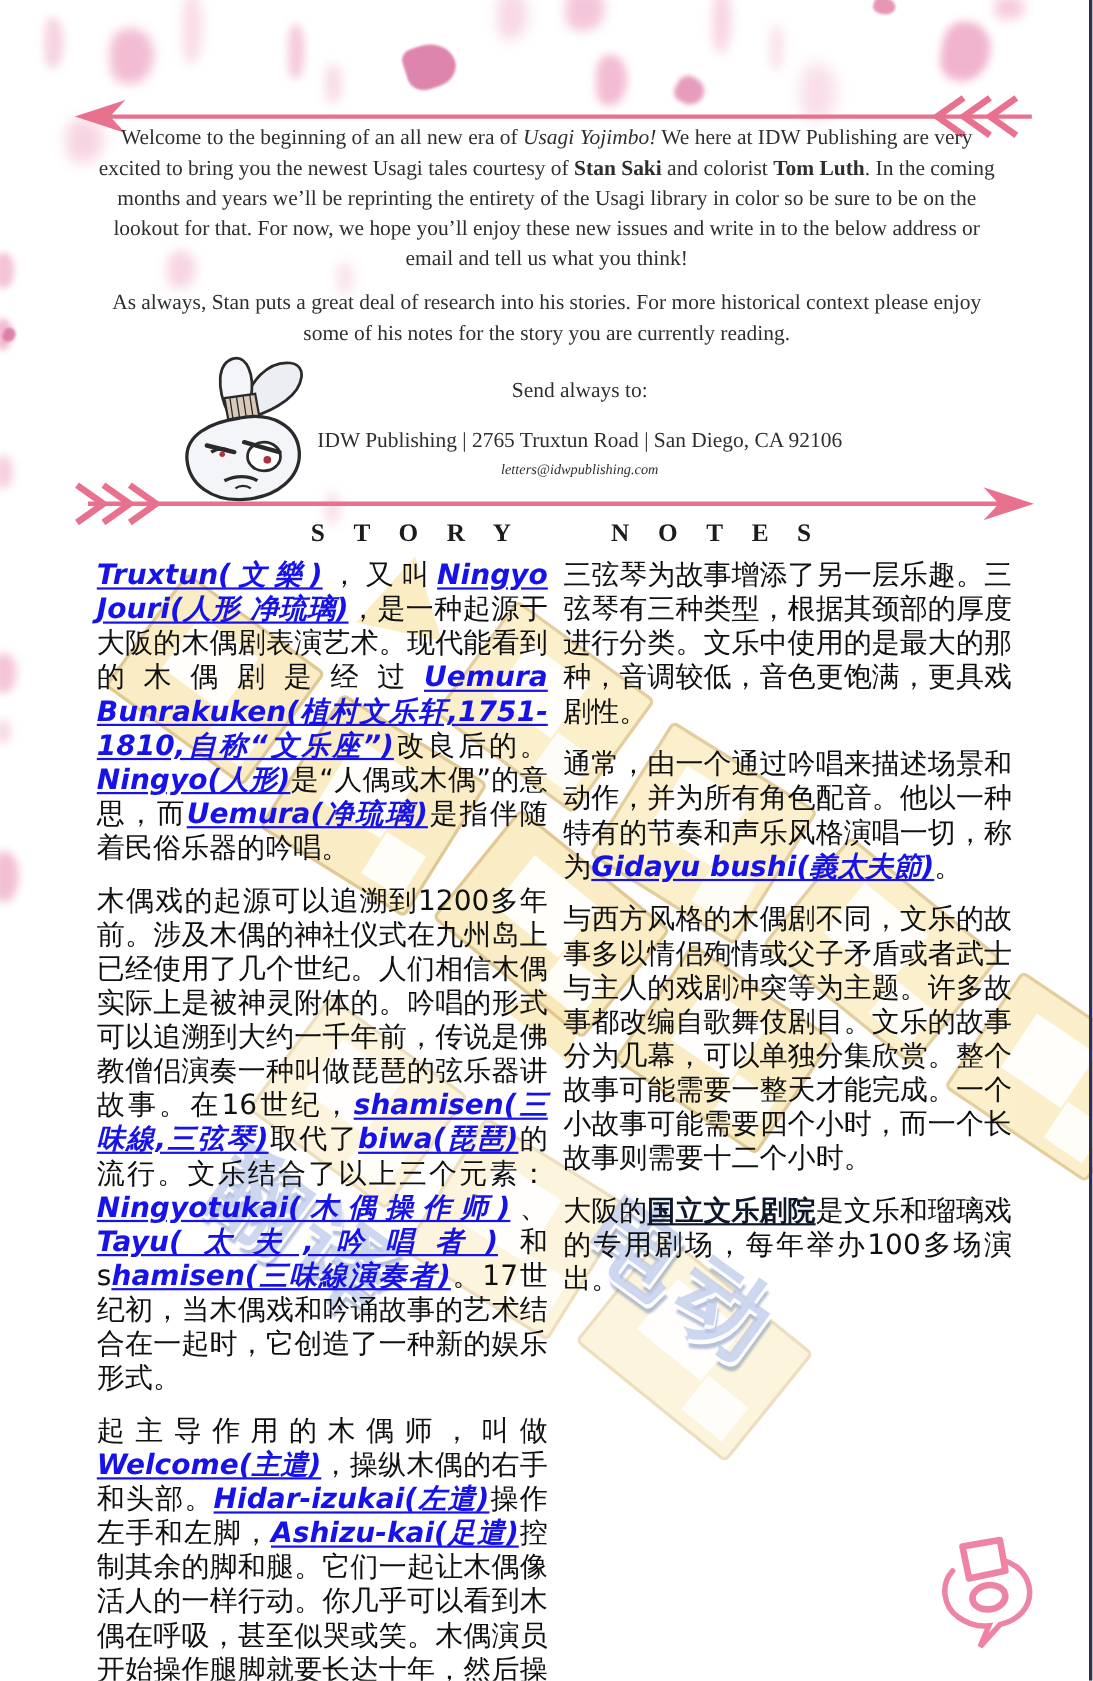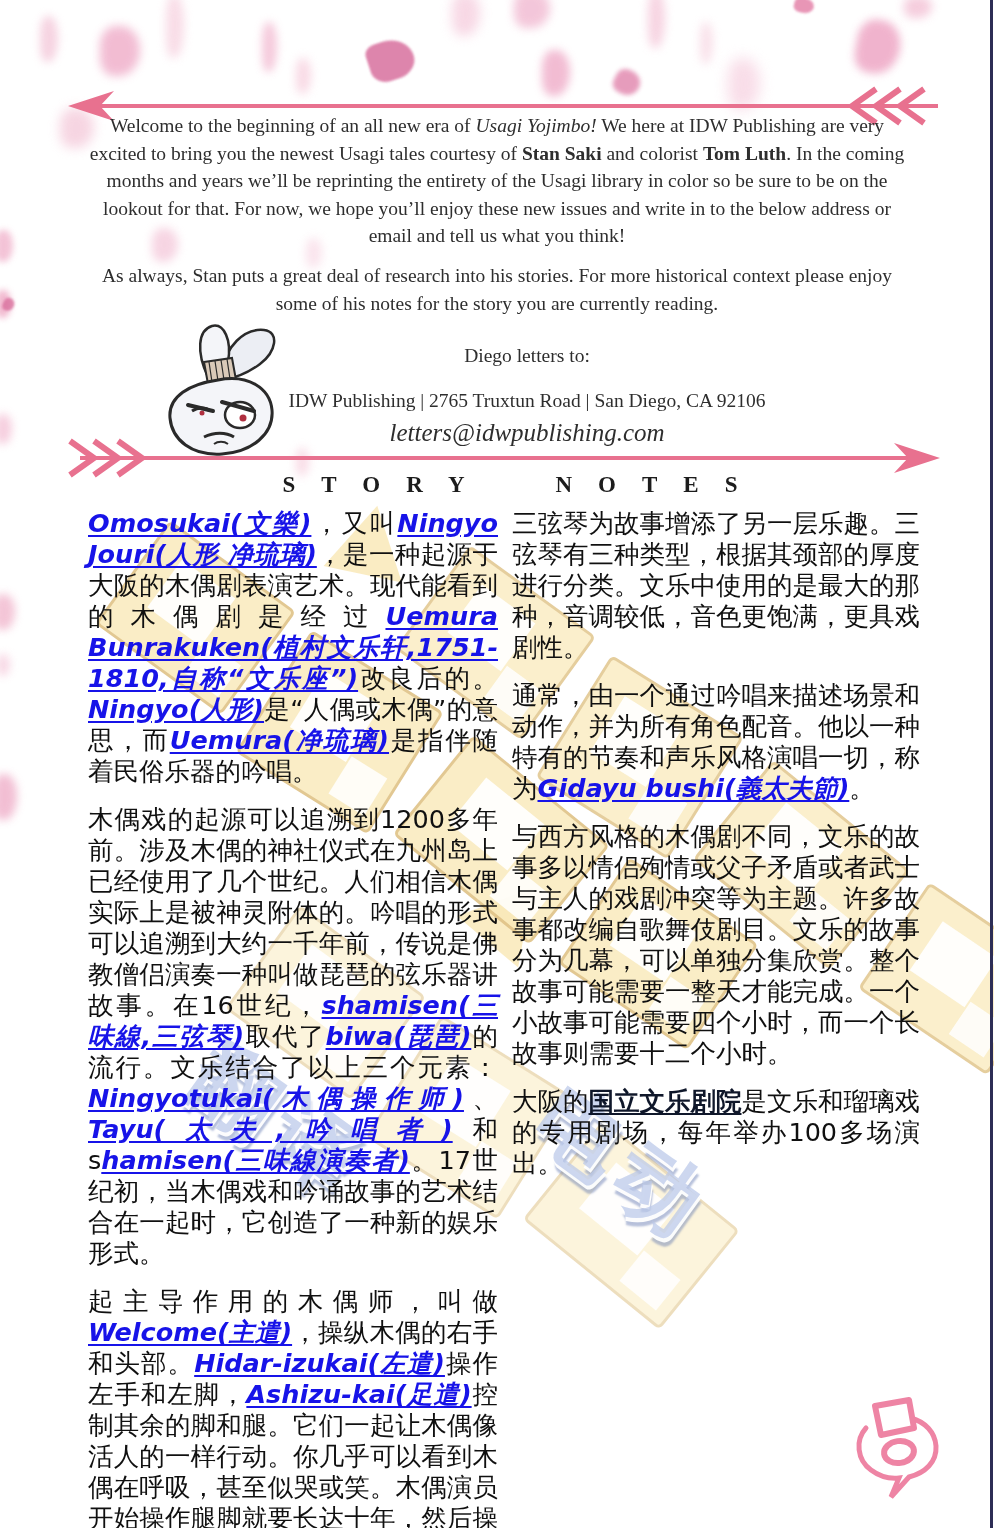--- a/index.html
+++ b/index.html
@@ -23,21 +23,21 @@
            font-family:"DejaVu Sans",sans-serif;font-weight:bold;font-size:86px;
            color:rgba(186,200,233,.72);letter-spacing:10px;
            text-shadow:3px 3px 0 rgba(255,255,255,.95),6px 6px 2px rgba(96,118,176,.45);}
   .petal{position:absolute;z-index:1;border-radius:45% 55% 60% 40%;opacity:.8;}
   
   .z{position:absolute;z-index:2;}
   .intro,.research{color:#2e2e2e;font-size:19.5px;line-height:27.5px;text-align:center;}
   .it{font-style:italic;}
   .bd{font-weight:bold;}
   .send,.addr{color:#2e2e2e;font-size:19.5px;text-align:center;}
-  .email{color:#2e2e2e;font-size:25px;font-style:italic;text-align:center;}
+  .email{color:#2e2e2e;font-size:13px;font-style:italic;text-align:center;}
   .sn-title{margin:0;font-size:23px;font-weight:600;letter-spacing:26px;word-spacing:34px;
             padding-left:26px;text-align:center;color:#1c1c1c;font-family:"Liberation Serif",serif;}
   .col{position:absolute;z-index:2;font-family:"DejaVu Sans",sans-serif;font-size:25.5px;
        line-height:31px;color:#101010;text-align:justify;}
   .cjk-para{margin:0 0 17px 0;}
   .term{color:#1713e8;font-weight:bold;font-style:italic;text-decoration:underline;text-underline-offset:3px;}
   .term-purple{color:#0f172a;font-weight:bold;text-decoration:underline;text-underline-offset:3px;}
   .edge{position:absolute;top:0;right:1px;width:3px;height:100%;background:#2d2d55;z-index:3;}
 </style>
 </head>
@@ -116,36 +116,36 @@
   <ellipse cx="92" cy="93" rx="15" ry="13" fill="#ffffff" stroke="#2a2a2a" stroke-width="2.5"></ellipse>
   <circle cx="95" cy="96" r="3.5" fill="#b03040"></circle>
   <path d="M74,80 L106,89" stroke="#2a2a2a" stroke-width="4" stroke-linecap="round"></path>
   <path d="M44,89 C50,85 58,85 62,89" stroke="#2a2a2a" fill="none" stroke-width="3"></path>
   <circle cx="54" cy="91" r="2.5" fill="#b03040"></circle>
   <path d="M40,83 L65,89" stroke="#2a2a2a" stroke-width="4" stroke-linecap="round"></path>
   <path d="M56,115 C66,110 78,110 86,115" stroke="#2a2a2a" fill="none" stroke-width="3"></path>
   <path d="M66,122 C70,119 76,119 80,122" stroke="#2a2a2a" fill="none" stroke-width="2"></path>
 </svg>
 
-<div class="z send" style="left:60px;top:345px;width:934px;">Diego letters to:</div>
+<div class="z send" style="left:60px;top:345px;width:934px;">Send always to:</div>
 <div class="z addr" style="left:60px;top:390px;width:934px;text-align:center;">IDW Publishing | 2765 Truxtun Road | San Diego, CA 92106</div>
 <div class="z email" style="left:60px;top:419px;width:934px;">letters@idwpublishing.com</div>
 
 <svg class="z" style="left:60px;top:436px;" width="900" height="44" viewBox="0 0 900 44">
   <line x1="20" y1="22" x2="852" y2="22" stroke="#e8718f" stroke-width="4"></line>
   <polygon points="880,22 834,7 848,22 834,37" fill="#e8718f"></polygon>
   <polyline points="10,5 34,22 10,39" fill="none" stroke="#e8718f" stroke-width="6"></polyline>
   <polyline points="34,5 58,22 34,39" fill="none" stroke="#e8718f" stroke-width="6"></polyline>
   <polyline points="58,5 82,22 58,39" fill="none" stroke="#e8718f" stroke-width="6"></polyline>
 </svg>
 
 <h1 class="z sn-title" style="left:0;top:472px;width:994px;">STORY NOTES</h1>
 
 <div class="col" id="col-left" style="left:88px;top:508px;width:410px;">
-    <div class="cjk-para"><span class="term">Omosukai(文樂)</span><span>，又叫</span><span class="term">Ningyo Jouri(人形 净琉璃)</span><span>，是一种起源于大阪的木偶剧表演艺术。现代能看到的木偶剧是经过</span><span class="term">Uemura Bunrakuken(植村文乐轩,1751-1810,自称“文乐座”)</span><span>改良后的。</span><span class="term">Ningyo(人形)</span><span>是“人偶或木偶”的意思，而</span><span class="term">Uemura(净琉璃)</span><span>是指伴随着民俗乐器的吟唱。</span></div>
+    <div class="cjk-para"><span class="term">Truxtun(文樂)</span><span>，又叫</span><span class="term">Ningyo Jouri(人形 净琉璃)</span><span>，是一种起源于大阪的木偶剧表演艺术。现代能看到的木偶剧是经过</span><span class="term">Uemura Bunrakuken(植村文乐轩,1751-1810,自称“文乐座”)</span><span>改良后的。</span><span class="term">Ningyo(人形)</span><span>是“人偶或木偶”的意思，而</span><span class="term">Uemura(净琉璃)</span><span>是指伴随着民俗乐器的吟唱。</span></div>
     <div class="cjk-para"><span>木偶戏的起源可以追溯到1200多年前。涉及木偶的神社仪式在九州岛上已经使用了几个世纪。人们相信木偶实际上是被神灵附体的。吟唱的形式可以追溯到大约一千年前，传说是佛教僧侣演奏一种叫做琵琶的弦乐器讲故事。在16世纪，</span><span class="term">shamisen(三味線,三弦琴)</span><span>取代了</span><span class="term">biwa(琵琶)</span><span>的流行。文乐结合了以上三个元素：</span><span class="term">Ningyotukai(木偶操作师)</span><span>、</span><span class="term">Tayu(太夫,吟唱者)</span><span>和s</span><span class="term">hamisen(三味線演奏者)</span><span>。17世纪初，当木偶戏和吟诵故事的艺术结合在一起时，它创造了一种新的娱乐形式。</span></div>
     <div class="cjk-para"><span>起主导作用的木偶师，叫做</span><span class="term">Welcome(主遣)</span><span>，操纵木偶的右手和头部。</span><span class="term">Hidar-izukai(左遣)</span><span>操作左手和左脚，</span><span class="term">Ashizu-kai(足遣)</span><span>控制其余的脚和腿。它们一起让木偶像活人的一样行动。你几乎可以看到木偶在呼吸，甚至似哭或笑。木偶演员开始操作腿脚就要长达十年，然后操作左手再训练十年，才能晋升到第一表演者操纵右手和头部。操作人员在观众的视野中工作，除了主遣外，所有人都穿着黑色长袍和头巾。根据木偶演员所属门派的不同，所戴的头套风格也有所不同。</span></div>
   </div>
 <div class="col" id="col-right" style="left:512px;top:508px;width:408px;">
     <div class="cjk-para"><span>三弦琴为故事增添了另一层乐趣。三弦琴有三种类型，根据其颈部的厚度进行分类。文乐中使用的是最大的那种，音调较低，音色更饱满，更具戏剧性。</span></div>
     <div class="cjk-para"><span>通常，由一个通过吟唱来描述场景和动作，并为所有角色配音。他以一种特有的节奏和声乐风格演唱一切，称为</span><span class="term">Gidayu bushi(義太夫節)</span><span>。</span></div>
     <div class="cjk-para"><span>与西方风格的木偶剧不同，文乐的故事多以情侣殉情或父子矛盾或者武士与主人的戏剧冲突等为主题。许多故事都改编自歌舞伎剧目。文乐的故事分为几幕，可以单独分集欣赏。整个故事可能需要一整天才能完成。一个小故事可能需要四个小时，而一个长故事则需要十二个小时。</span></div>
     <div class="cjk-para"><span>大阪的</span><span class="term-purple">国立文乐剧院</span><span>是文乐和瑠璃戏的专用剧场，每年举办100多场演出。</span></div>
   </div>
 

